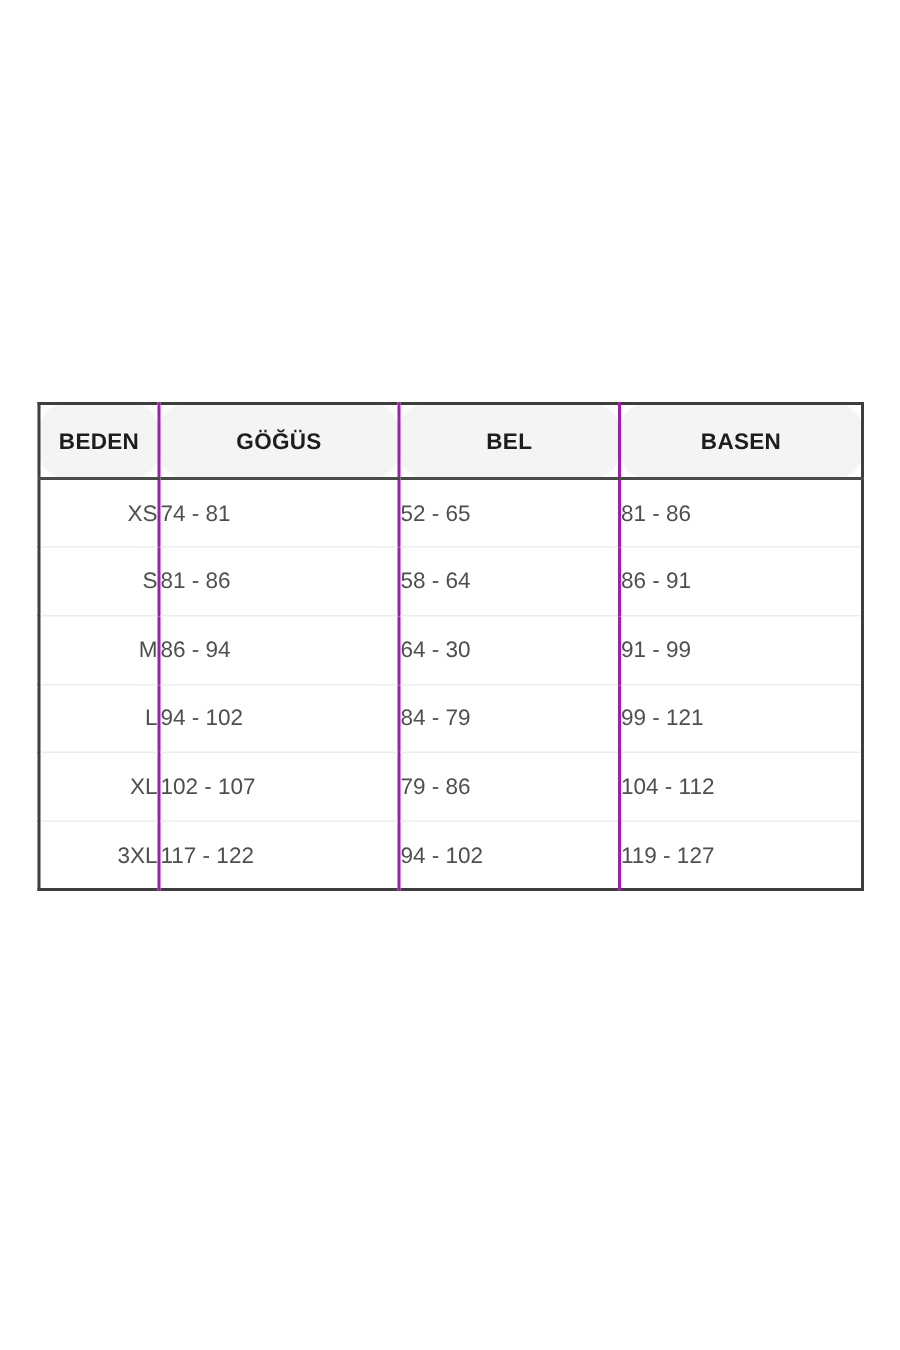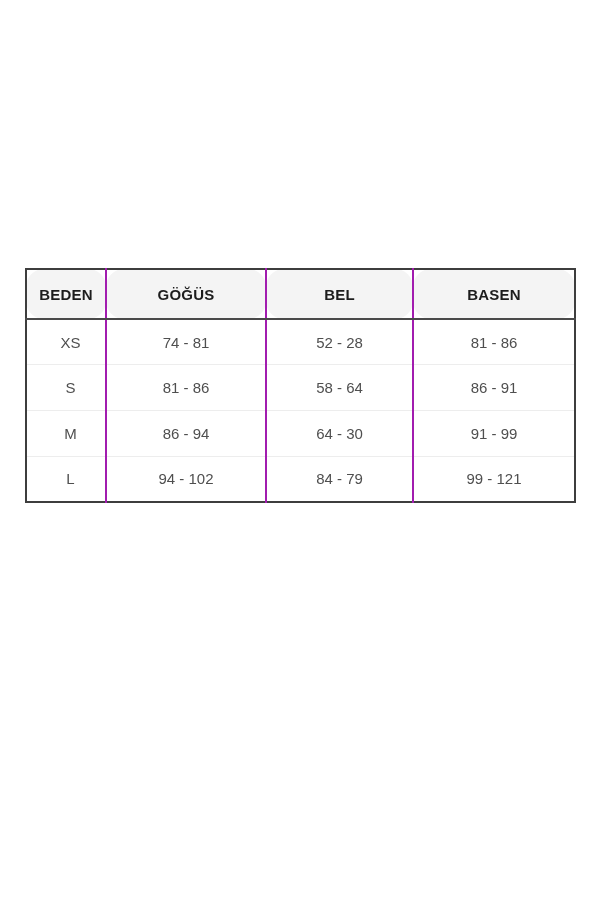--- a/index.html
+++ b/index.html
@@ -42,31 +42,31 @@
     font-weight: bold;
     letter-spacing: 0.2px;
     text-align: center;
     border-bottom: 2px solid #4a4a4a;
     border-radius: 18px;
   }
   tbody td {
     height: 45.7px;
     color: #4f4f4f;
     font-size: 15px;
-    text-align: center;
+    text-align: left;
     background: #ffffff;
   }
   th + th, td + td {
     border-left: 2px solid #a21caf;
   }
   tbody tr + tr td {
     border-top: 1px solid #ededed;
   }
   tbody td.size-col {
-    text-align: center;
+    text-align: right;
     padding-left: 9px;
   }
 </style>
 </head>
 <body>
 
 <div class="size-chart-wrap">
   <table class="size-chart">
     <colgroup>
       <col class="c-size">
@@ -79,36 +79,48 @@
         <th>BEDEN</th>
         <th>GÖĞÜS</th>
         <th>BEL</th>
         <th>BASEN</th>
       </tr>
     </thead>
     <tbody>
       <tr>
         <td class="size-col">XS</td>
         <td>74 - 81</td>
-        <td>52 - 28</td>
+        <td>52 - 65</td>
         <td>81 - 86</td>
       </tr>
       <tr>
         <td class="size-col">S</td>
         <td>81 - 86</td>
         <td>58 - 64</td>
         <td>86 - 91</td>
       </tr>
       <tr>
         <td class="size-col">M</td>
         <td>86 - 94</td>
         <td>64 - 30</td>
         <td>91 - 99</td>
       </tr>
       <tr>
         <td class="size-col">L</td>
         <td>94 - 102</td>
         <td>84 - 79</td>
         <td>99 - 121</td>
       </tr>
+      <tr>
+        <td class="size-col">XL</td>
+        <td>102 - 107</td>
+        <td>79 - 86</td>
+        <td>104 - 112</td>
+      </tr>
+      <tr>
+        <td class="size-col">3XL</td>
+        <td>117 - 122</td>
+        <td>94 - 102</td>
+        <td>119 - 127</td>
+      </tr>
     </tbody>
   </table>
 </div>
 
 </body></html>

